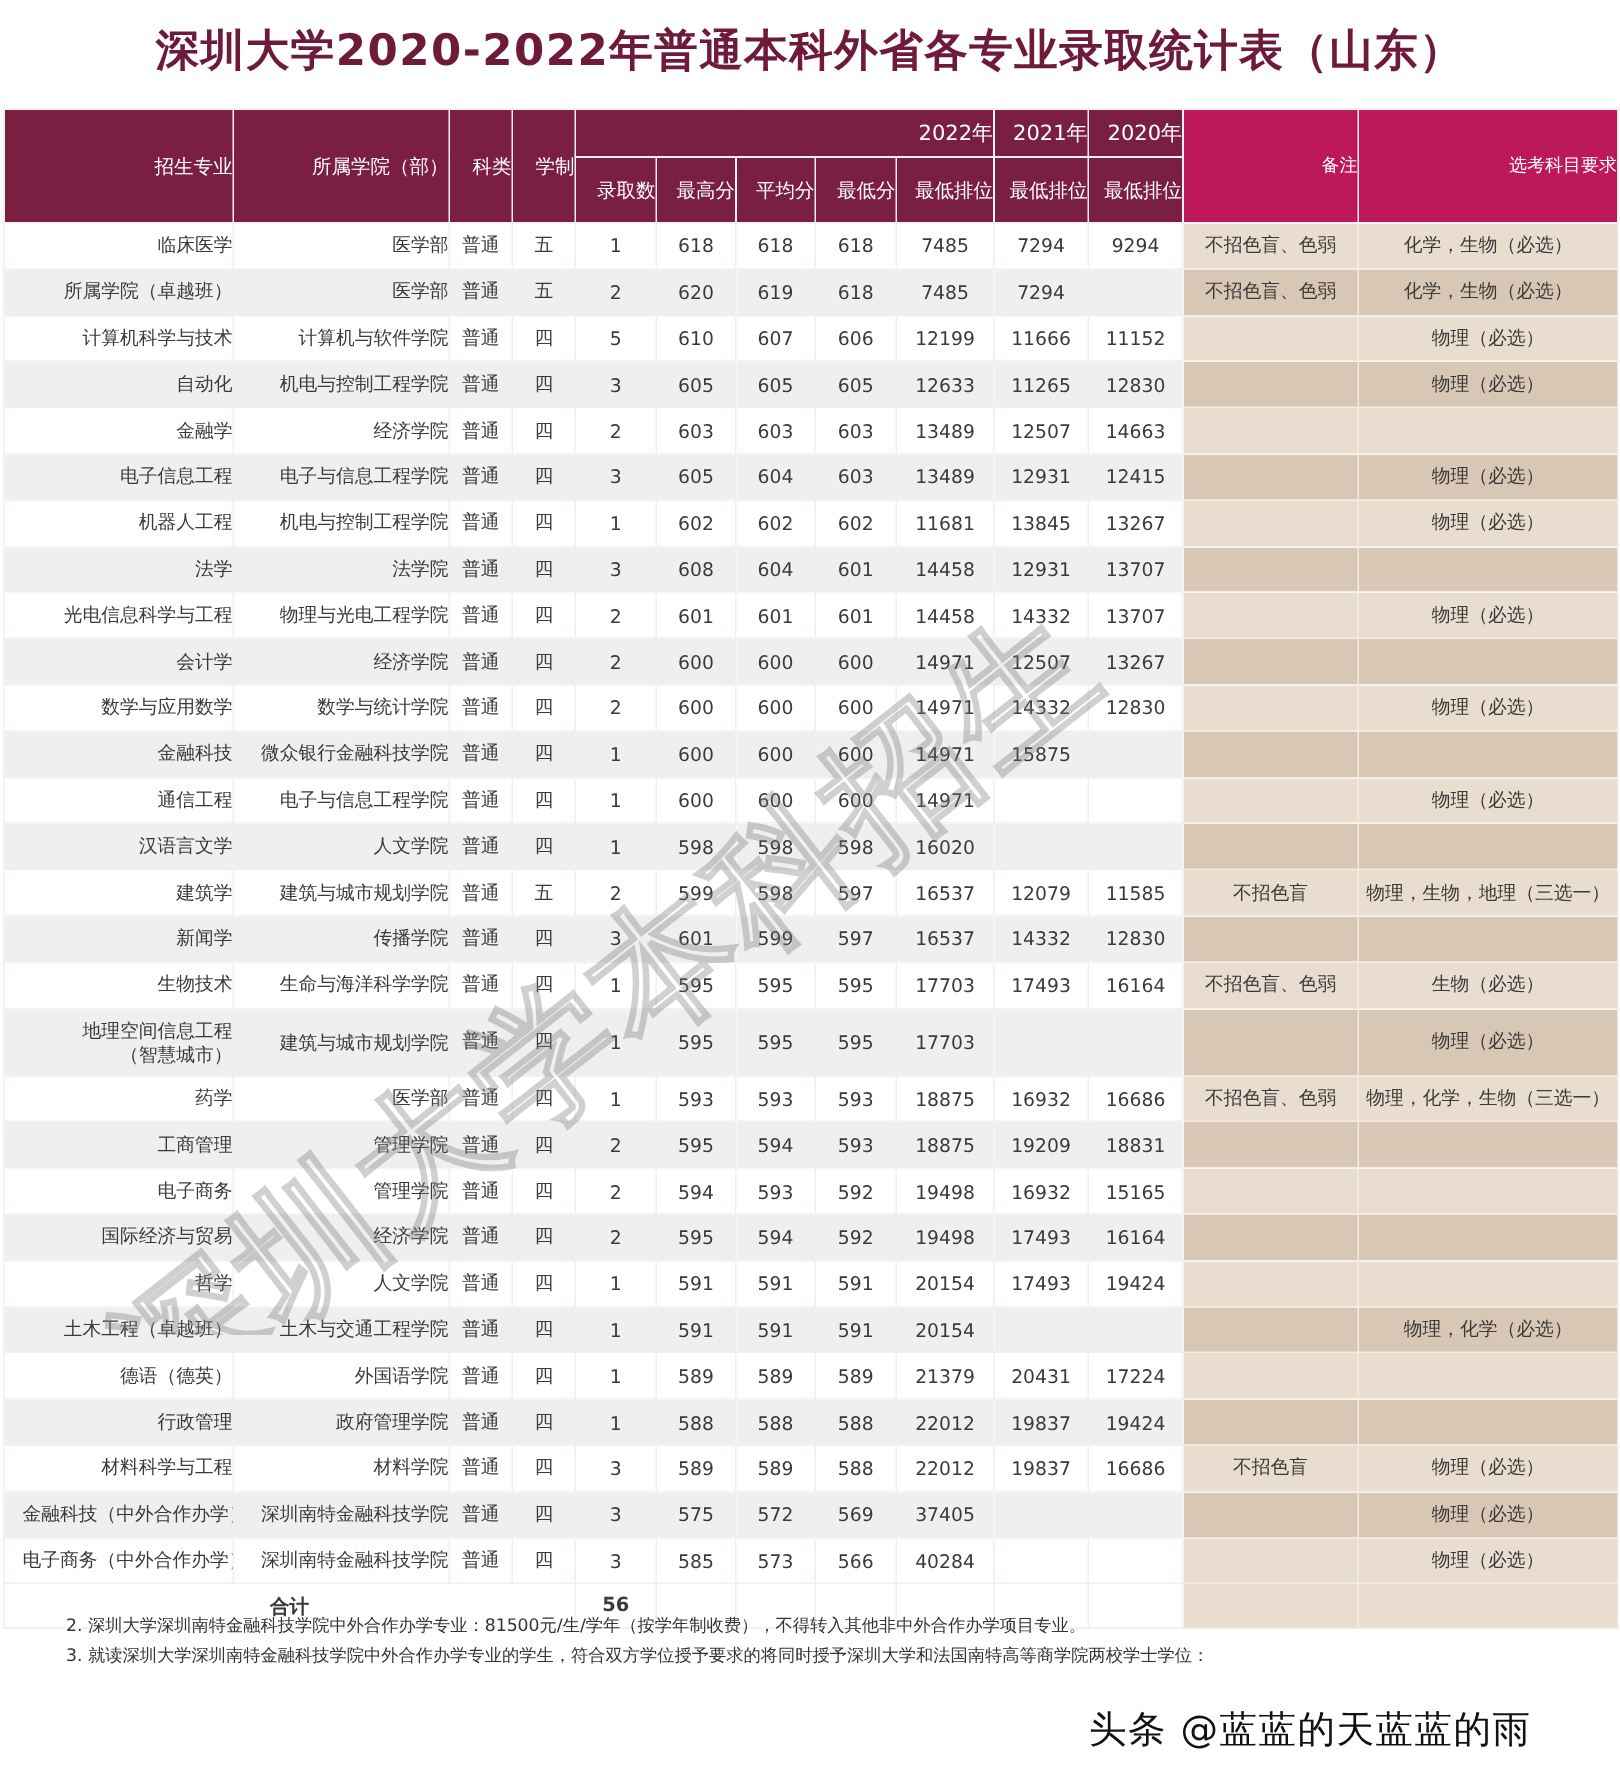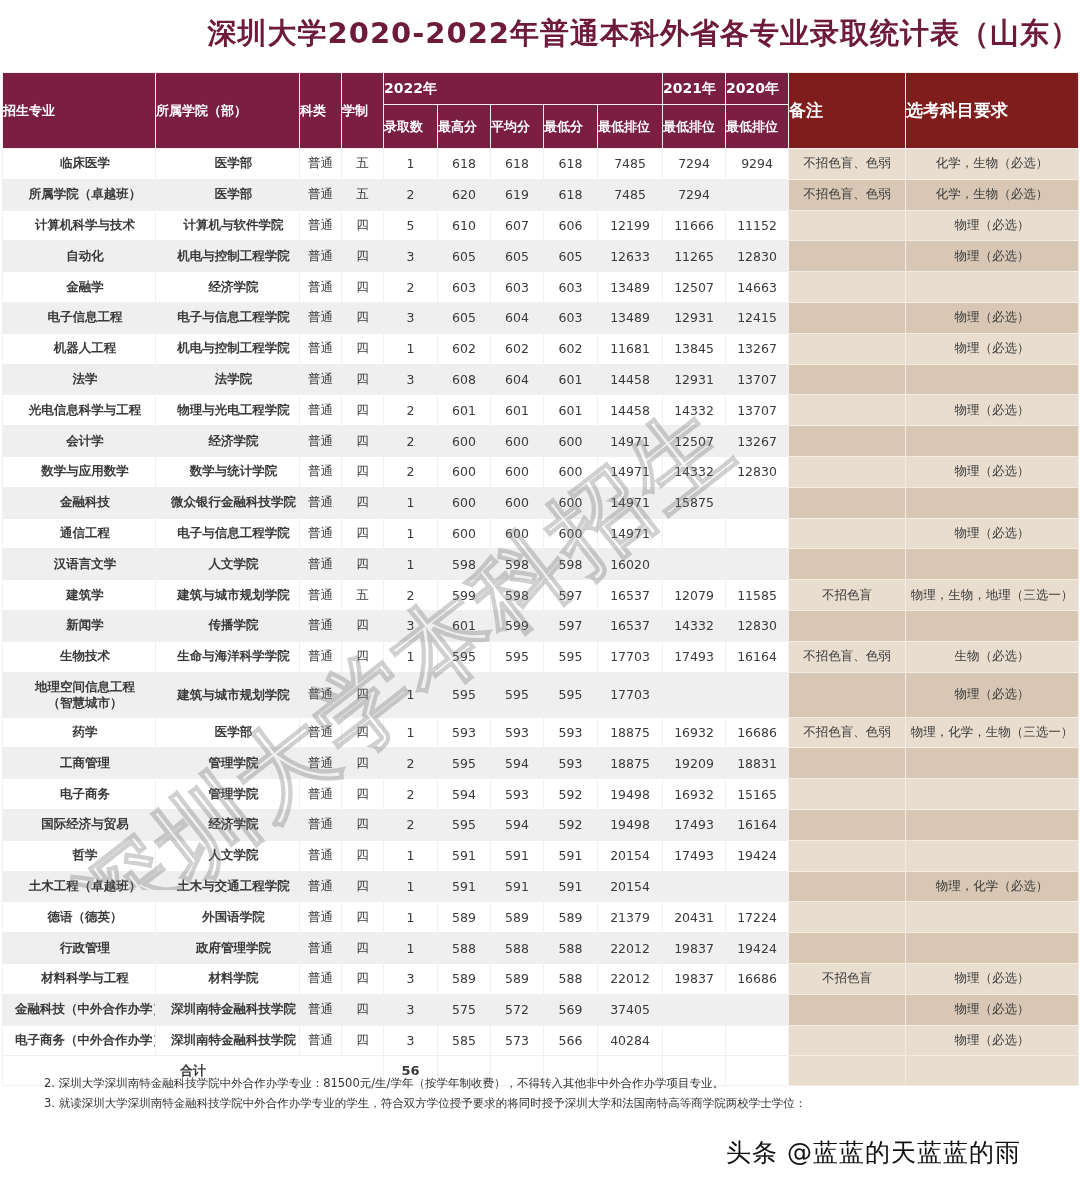--- a/index.html
+++ b/index.html
@@ -1,39 +1,39 @@
 <!DOCTYPE html>
 <html><head>
 <meta charset="utf-8">
 <style>
   * { box-sizing: border-box; margin: 0; padding: 0; }
   html, body { width: 1080px; height: 1194px; background: #ffffff; overflow: hidden; }
   body { font-family: "DejaVu Sans", "Liberation Sans", sans-serif; color: #333; position: relative; }
 
   .title {
-    position: absolute; left: 0; top: 14px; width: 1080px; text-align: right;
+    position: absolute; left: 0; top: 14px; width: 1080px; text-align: center;
     font-size: 29px; font-weight: bold; color: #6e1a3a; letter-spacing: 1px;
   }
 
   table.main {
     position: absolute; left: 2px; top: 72px; width: 1076px;
     border-collapse: collapse; table-layout: fixed;
     font-size: 12.5px;
   }
   table.main td, table.main th { border: 1.5px solid #f4eeee; overflow: hidden; white-space: nowrap; }
 
-  thead th { color: #ffffff; font-weight: bold; font-size: 13px; text-align: left; }
+  thead th { color: #ffffff; font-weight: normal; font-size: 13px; text-align: right; }
   thead th.maroon { background: #7a1f42; }
-  thead th.brown { background: #7f1d1d; font-size: 17px; }
+  thead th.brown { background: #be185d; font-size: 12px; }
   thead tr.h1 th { height: 32px; }
   thead tr.h2 th { height: 44px; }
   thead th.year { font-size: 14px; }
 
   tbody td { height: 30.8px; text-align: center; color: #3a3a3a; }
-  tbody td.left { text-align: center; padding-left: 12px; font-weight: bold; }
+  tbody td.left { text-align: right; padding-left: 12px; }
   tbody tr.tall td { height: 45px; }
   tbody tr.tall td.left { white-space: normal; line-height: 16px; }
   tbody tr:nth-child(odd) td.w { background: #ffffff; }
   tbody tr:nth-child(even) td.w { background: #efefef; }
   tbody tr:nth-child(odd) td.b { background: #e8ddcf; }
   tbody tr:nth-child(even) td.b { background: #d8c7b4; }
   tbody td.b { border-color: #f3ece3; }
   tbody tr.total td { height: 30px; font-weight: bold; font-size: 13px; }
   tbody tr.total td.w { background: #ffffff; }
   tbody tr.total td.b { background: #e8ddcf; }

